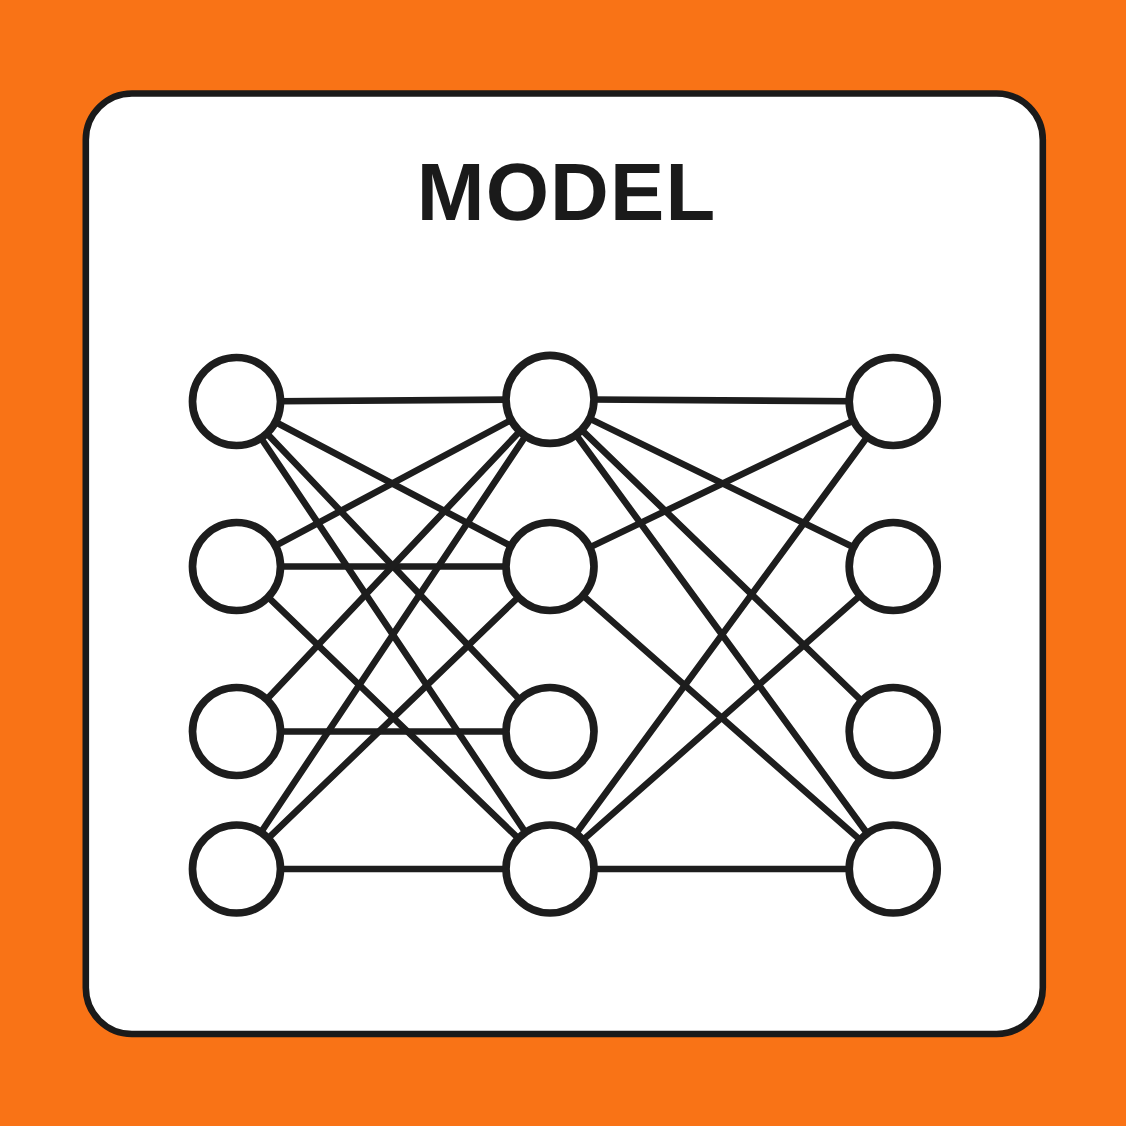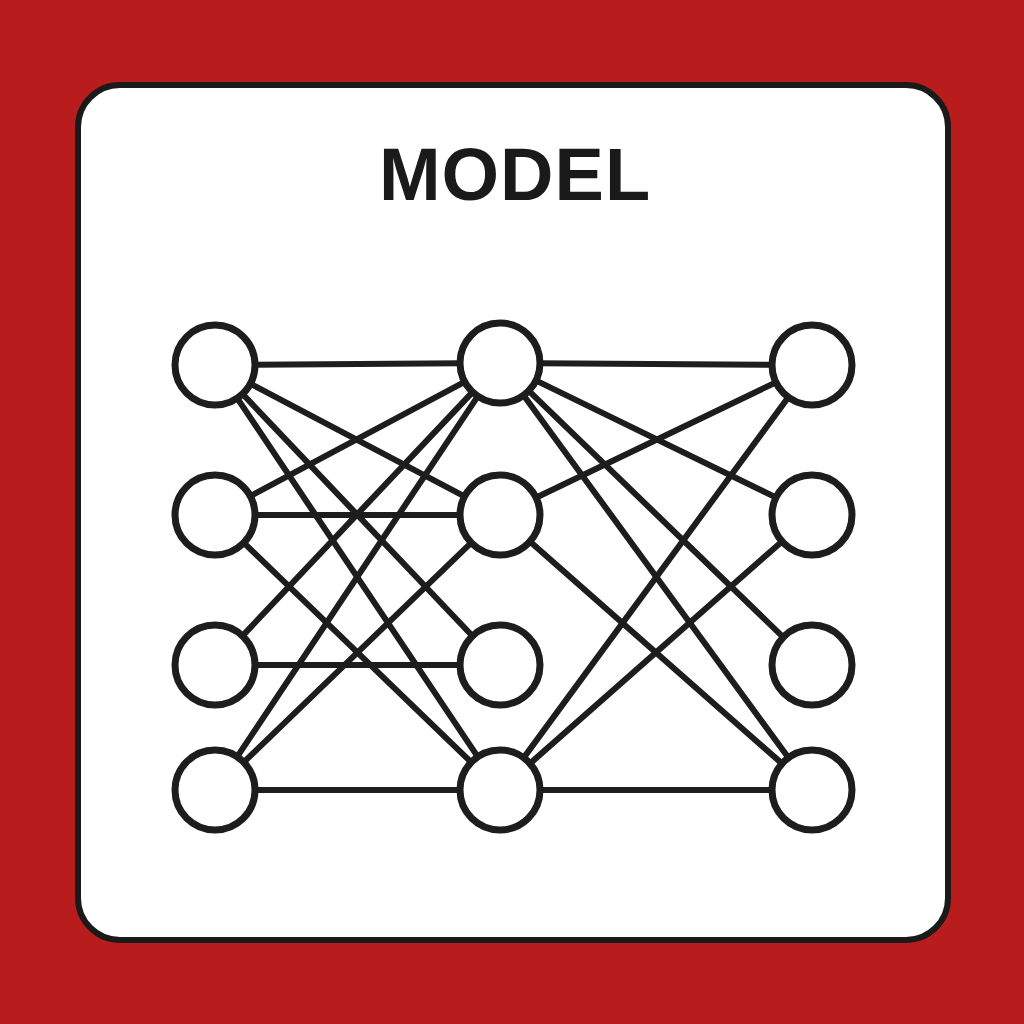--- a/index.html
+++ b/index.html
@@ -11,21 +11,21 @@
   body {
     width: 1024px;
     height: 1024px;
     font-family: "Liberation Sans", sans-serif;
     overflow: hidden;
   }
   #stage {
     position: relative;
     width: 1024px;
     height: 1024px;
-    background: #b91c1c;
+    background: #f97316;
   }
   #diagram-svg {
     position: absolute;
     left: 0;
     top: 0;
     width: 1024px;
     height: 1024px;
     display: block;
   }
   .card-frame {

